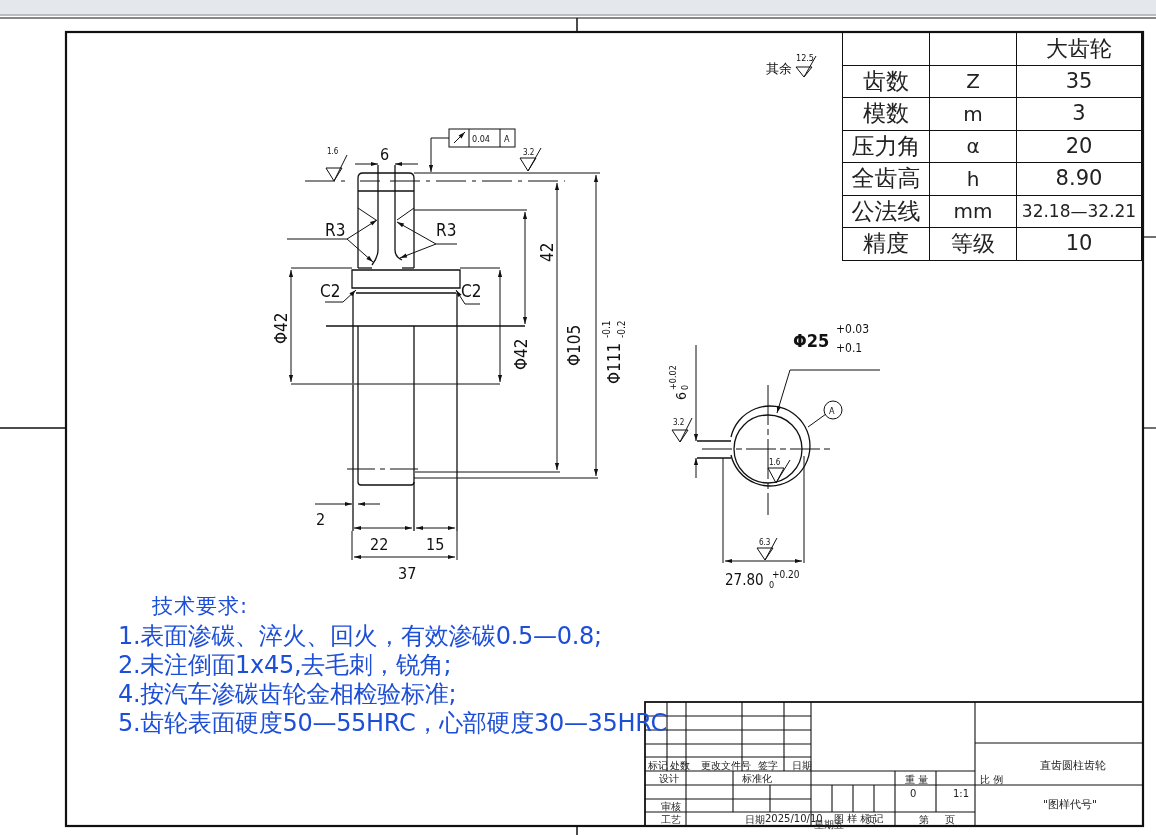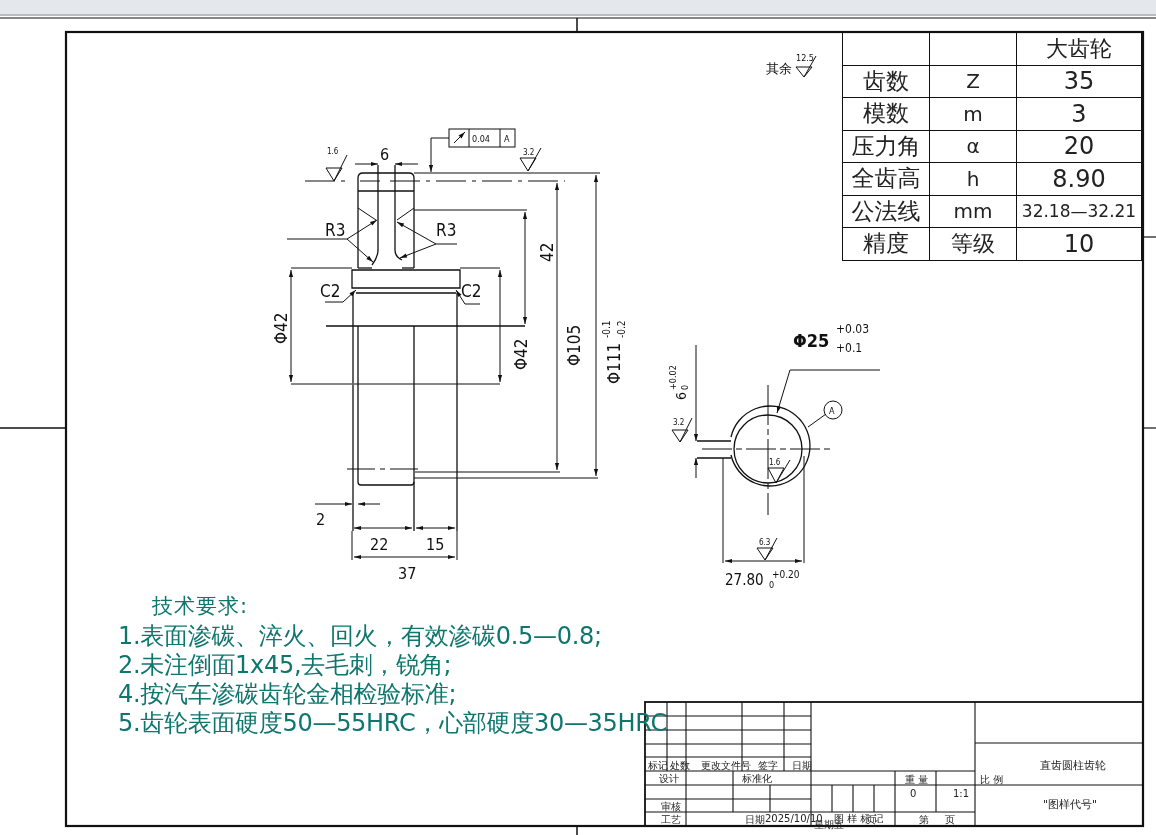--- a/index.html
+++ b/index.html
@@ -7,22 +7,22 @@
          font-family:"DejaVu Sans", sans-serif; }
   .topbar { position:absolute; left:0; top:0; width:1156px; height:14px; background:#e4e8ec; border-bottom:2px solid #b9bdc1; }
   svg#drawing { position:absolute; left:0; top:0; }
   .t { font-family:"DejaVu Sans Condensed","DejaVu Sans", sans-serif; fill:#111; }
   .tbl { position:absolute; border-collapse:collapse; }
   .param-table { left:842px; top:32px; width:300px; }
   .param-table td { border:1.6px solid #111; height:31.5px; padding:0; text-align:center;
                     font-family:"DejaVu Sans", sans-serif; font-size:20px; color:#222; line-height:1; }
   .param-table td.c1 { width:86px; font-size:23px; }
   .param-table td.c2 { width:86px; }
-  .param-table td.c3 { width:124px; font-size:24px; }
-  .tech { position:absolute; left:118px; top:592px; font-family:"DejaVu Sans", sans-serif; color:#0f766e; }
+  .param-table td.c3 { width:124px; font-size:21px; }
+  .tech { position:absolute; left:118px; top:592px; font-family:"DejaVu Sans", sans-serif; color:#1d4ed8; }
   .tech .title { font-size:21px; margin-left:34px; height:30px; letter-spacing:1px; }
   .tech .line { font-size:24px; height:29px; line-height:29px; white-space:nowrap; letter-spacing:-0.3px; }
   .tb-text { position:absolute; font-size:10px; color:#222; font-family:"DejaVu Sans", sans-serif; white-space:nowrap; }
   .tb-big { position:absolute; font-size:11px; color:#222; font-weight:normal; font-family:"DejaVu Sans", sans-serif; white-space:nowrap; }
 </style>
 </head>
 <body>
 
 <div class="topbar"></div>
 

